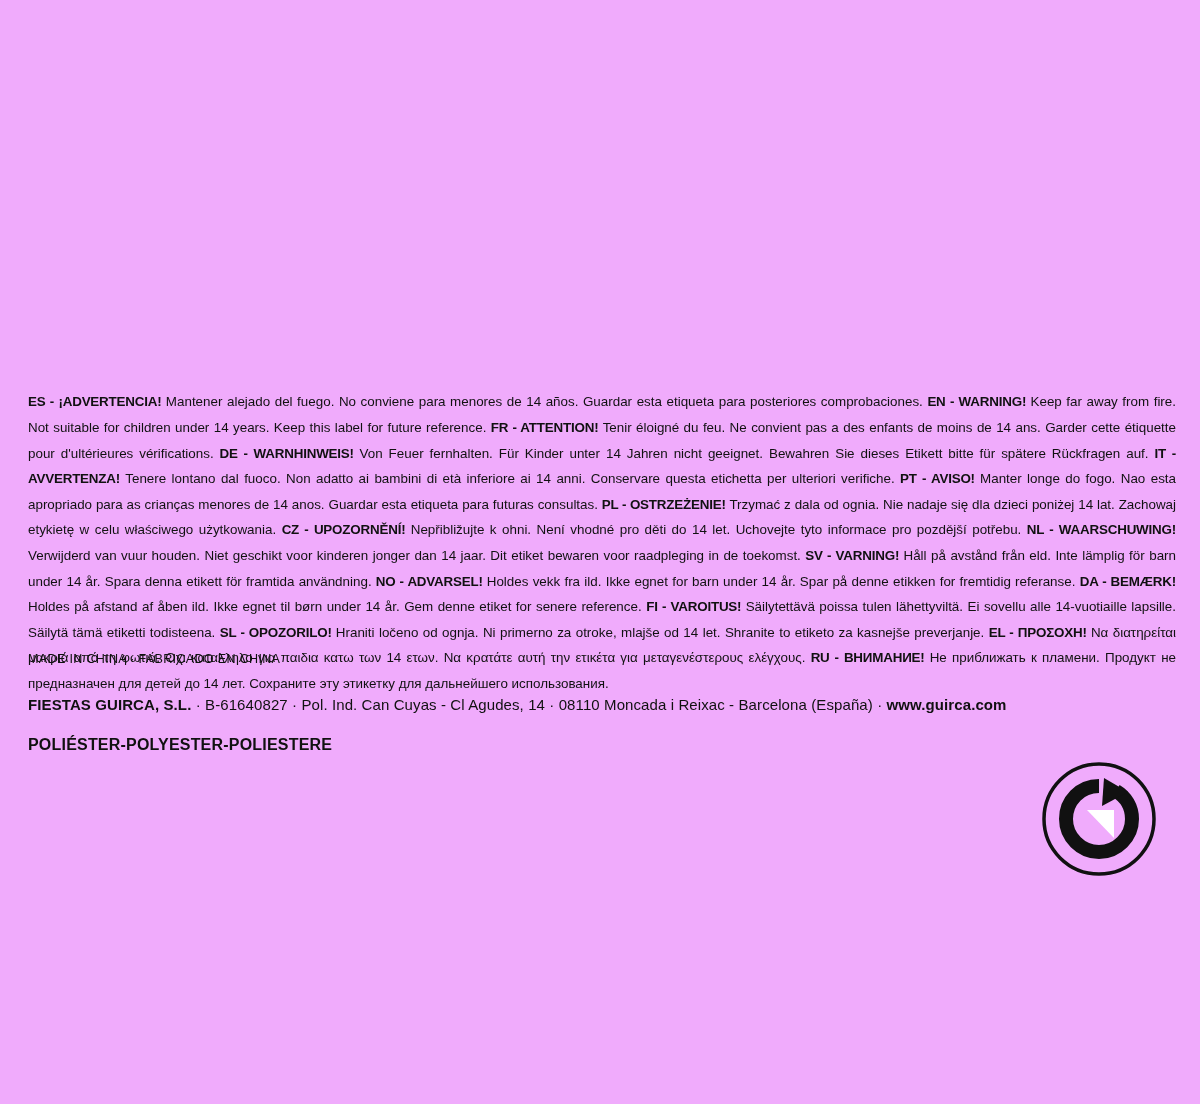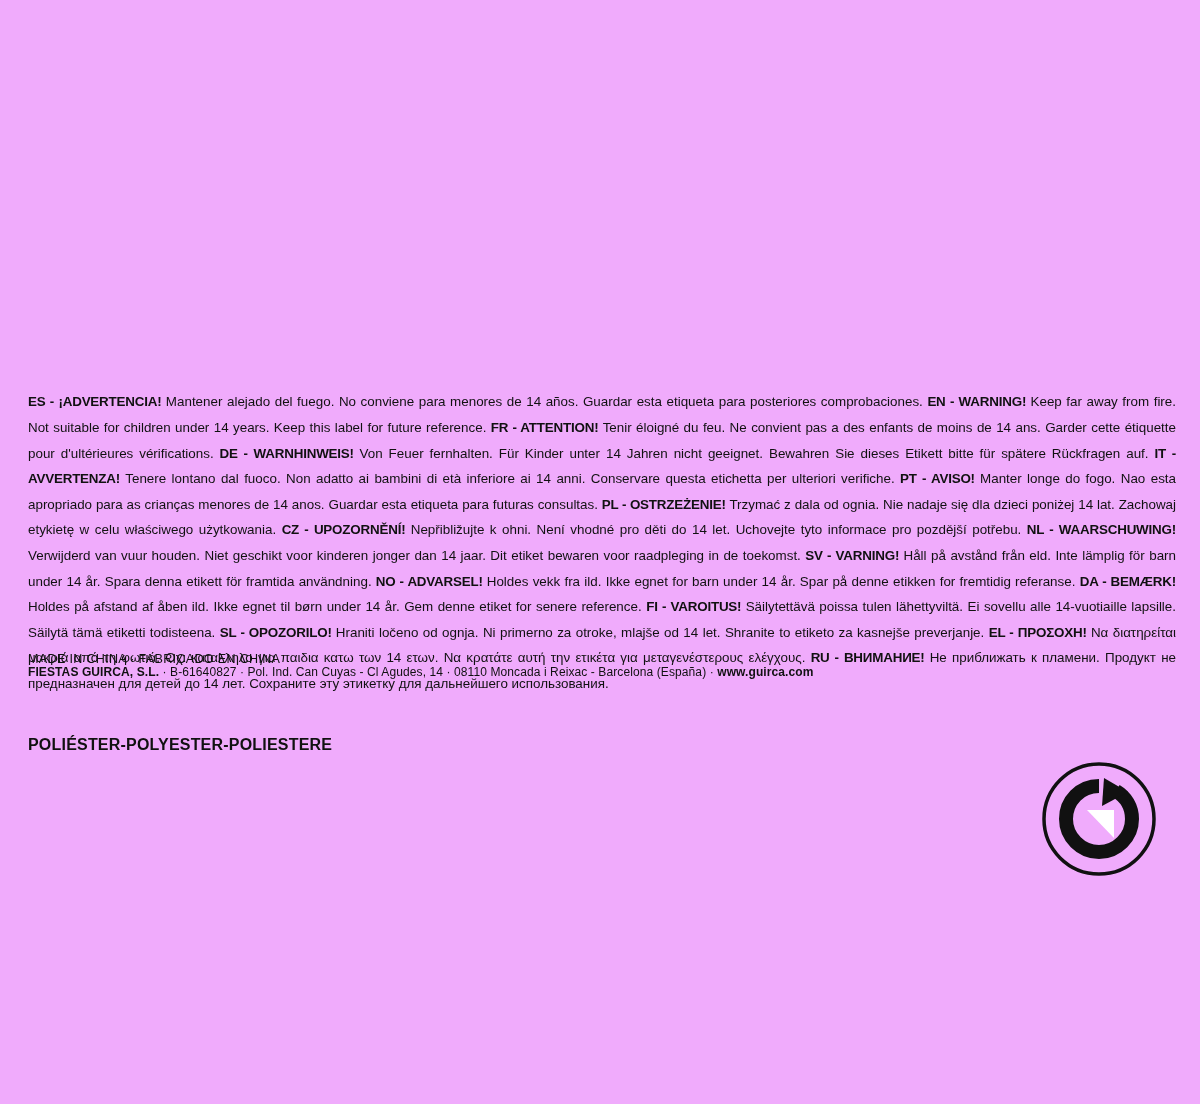--- a/index.html
+++ b/index.html
@@ -64,22 +64,22 @@
     position: absolute;
     left: 28px;
     top: 652px;
     font-size: 12.6px;
     letter-spacing: 0.3px;
     color: #111111;
   }
   .company-line {
     position: absolute;
     left: 28px;
-    top: 665px;
-    font-size: 12px;
+    top: 696px;
+    font-size: 15px;
     color: #111111;
     letter-spacing: 0.1px;
   }
   .company-line .bold {
     font-weight: bold;
   }
 
   
   .material {
     position: absolute;

